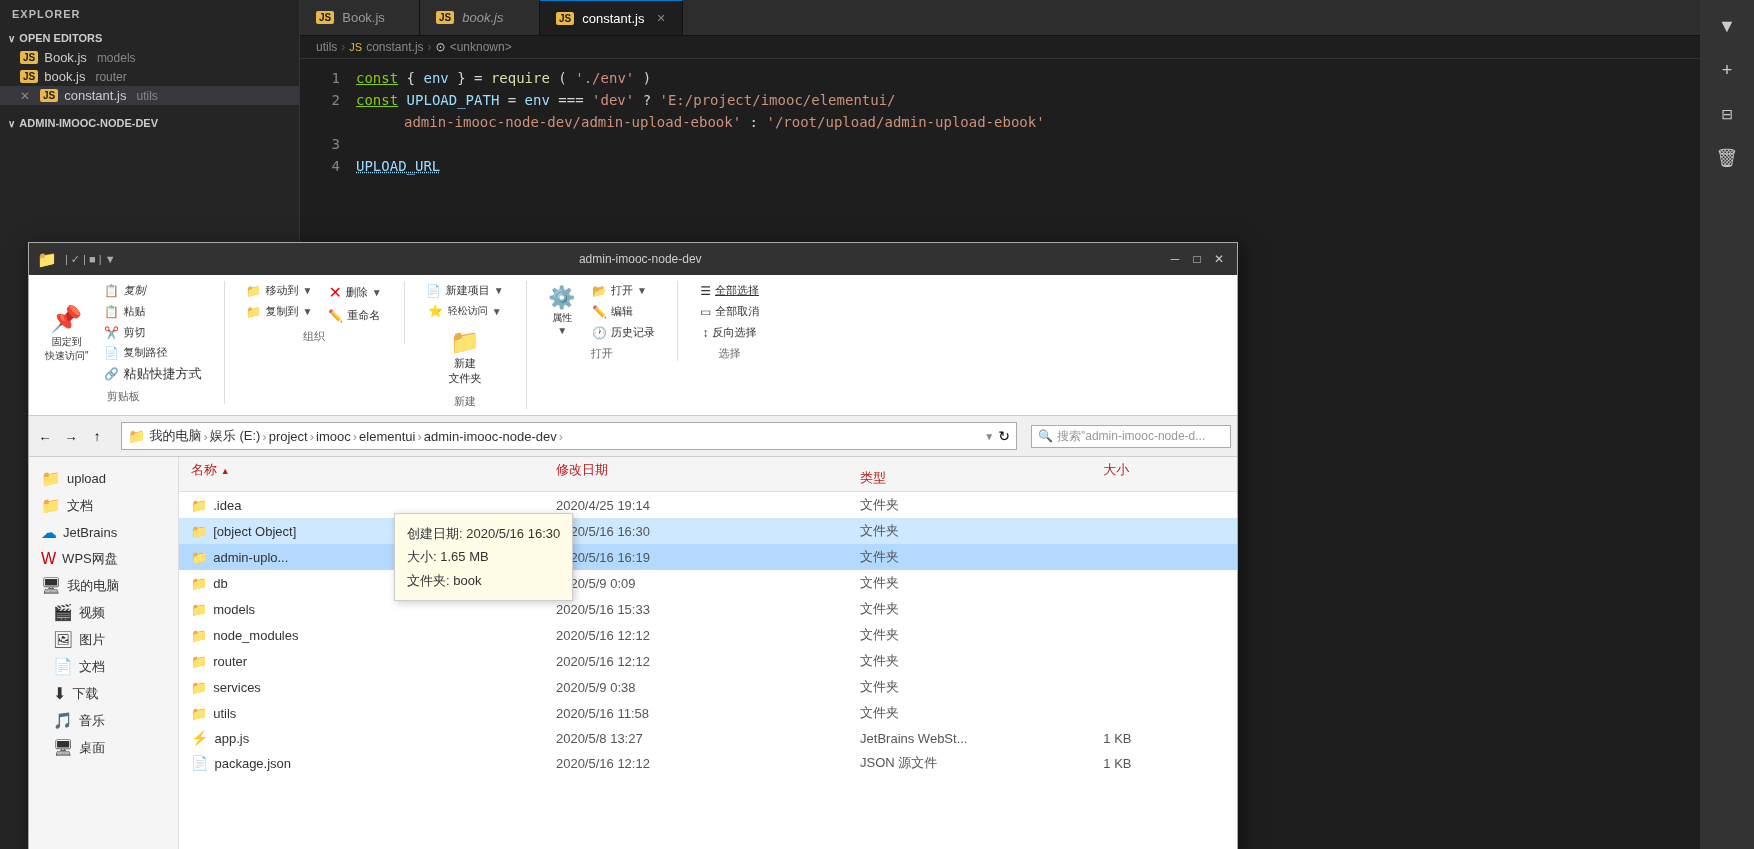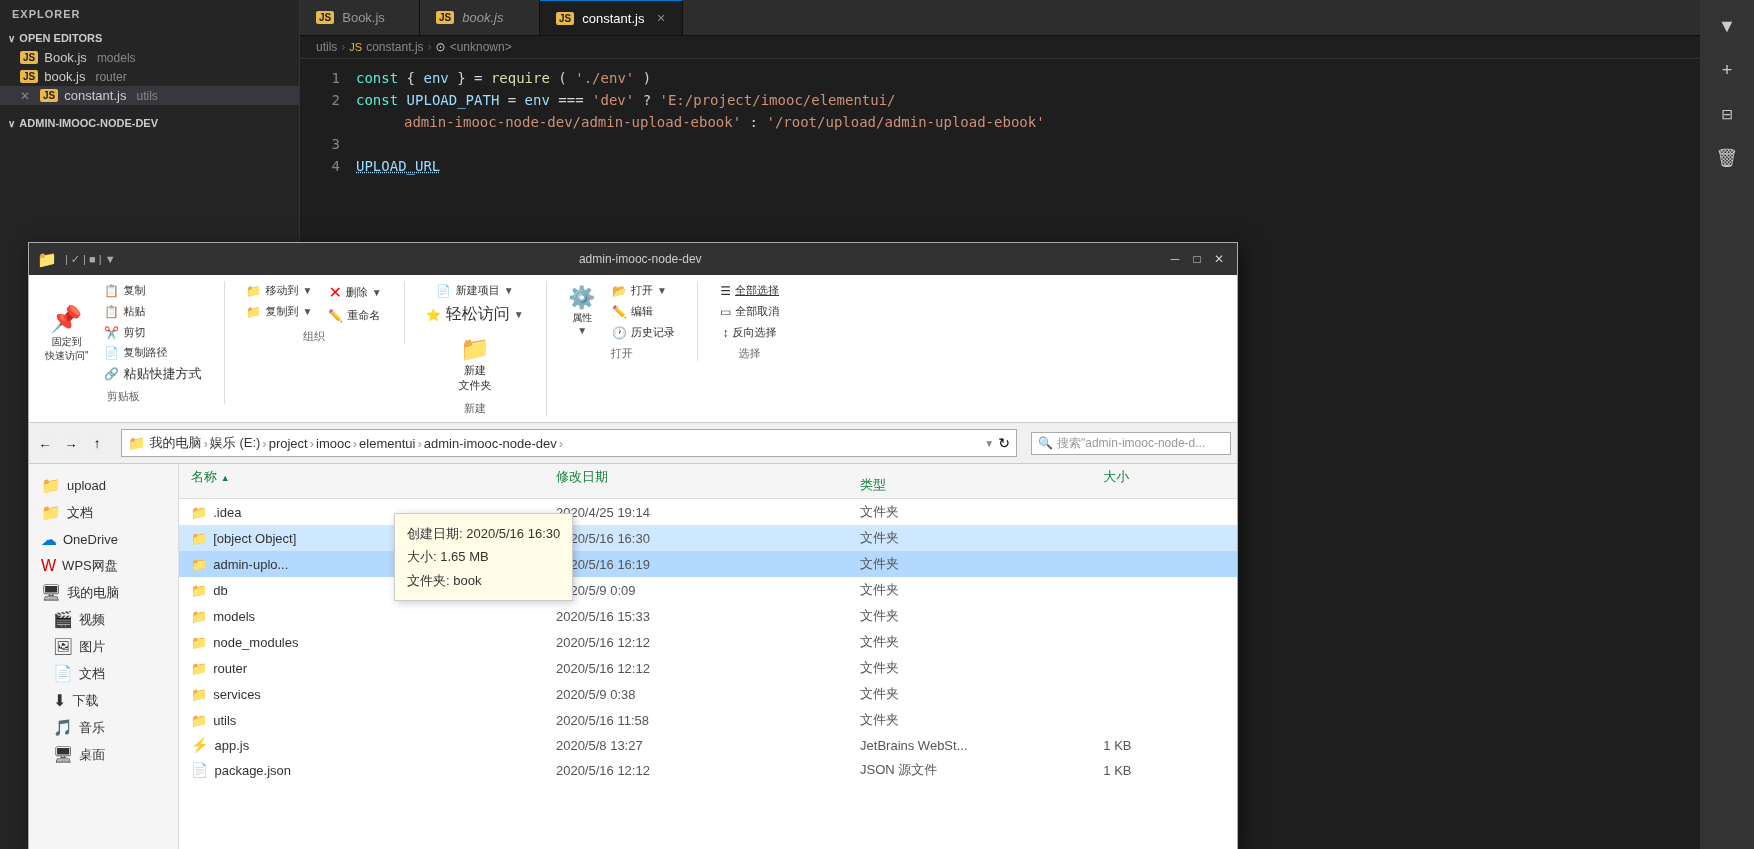--- a/index.html
+++ b/index.html
@@ -70,21 +70,21 @@
 
     .code-area {
       flex: 1; padding: 8px 0; background: #1e1e1e; position: relative;
       overflow: hidden;
     }
     .code-line {
       display: flex; align-items: baseline; font-family: 'Consolas', monospace;
       font-size: 14px; line-height: 22px; padding: 0 8px;
     }
     .line-num { color: #858585; min-width: 32px; text-align: right; margin-right: 16px; user-select: none; }
-    .kw { color: #5eead4; }
+    .kw { color: #84cc16; text-decoration: underline; }
     .var-name { color: #9cdcfe; }
     .str { color: #ce9178; }
     .fn { color: #dcdcaa; }
     .code-text { color: #d4d4d4; }
 
     
     .file-explorer {
       position: absolute;
       top: 242px; left: 28px;
       width: 1210px; height: 610px;
@@ -157,21 +157,21 @@
     .fe-nav-item {
       display: flex; align-items: center; gap: 6px; padding: 4px 12px;
       cursor: pointer; color: #333;
     }
     .fe-nav-item .nav-icon { font-size: 16px; }
 
     .fe-content { flex: 1; background: #fff; overflow-y: auto; }
 
     .fe-table-header {
       display: flex; padding: 4px 12px; background: #f5f5f5;
-      border-bottom: 1px solid #ddd; font-size: 13px; color: #15803d;
+      border-bottom: 1px solid #ddd; font-size: 13px; color: #b91c1c;
       cursor: pointer;
     }
     .fe-col-name { flex: 3; }
     .fe-col-date { flex: 2.5; }
     .fe-col-type { flex: 2; margin-top: 8px; }
     .fe-col-size { flex: 1; }
 
     .fe-row {
       display: flex; align-items: center; padding: 4px 12px;
       font-size: 13px; color: #333; cursor: pointer; position: relative;
@@ -372,21 +372,21 @@
           <div class="large-folder-btn">
             <span style="font-size:26px;">📌</span>
             <span style="font-size:10px; color:#333;">固定到</span>
             <span style="font-size:10px; color:#333;">快速访问"</span>
           </div>
         </div>
         <div style="display:flex; flex-direction:column; gap:2px;">
           <div class="split-btn-group">
             <div class="split-btn-top">
               <span>📋</span>
-              <span style="font-size:11px;">复制</span>
+              <span style="font-size:11px;font-style:italic;">复制</span>
             </div>
             <div class="split-btn-top">
               <span>📋</span>
               <span style="font-size:11px;">粘贴</span>
             </div>
           </div>
           <div style="display:flex; flex-direction:column; gap:1px;">
             <div class="split-btn-top">
               <span>✂️</span>
               <span style="font-size:11px;">剪切</span>
@@ -436,21 +436,21 @@
 
     <div class="fe-ribbon-group">
       <div class="fe-ribbon-btns" style="flex-direction:column; gap:2px;">
         <div class="split-btn-top">
           <span>📄</span>
           <span style="font-size:11px;">新建项目</span>
           <span class="split-btn-arrow">▼</span>
         </div>
         <div class="split-btn-top">
           <span>⭐</span>
-          <span style="font-size:16px;">轻松访问</span>
+          <span style="font-size:10px;">轻松访问</span>
           <span class="split-btn-arrow">▼</span>
         </div>
         <div class="large-folder-btn" style="margin-top:2px;">
           <span style="font-size:24px; color:#e8b84b;">📁</span>
           <span style="font-size:11px; color:#333;">新建</span>
           <span style="font-size:11px; color:#333;">文件夹</span>
         </div>
       </div>
       <div class="fe-ribbon-group-label">新建</div>
     </div>
@@ -537,21 +537,21 @@
       <div class="fe-nav-item">
         <span class="nav-icon" style="color:#e8b84b;">📁</span>
         <span>upload</span>
       </div>
       <div class="fe-nav-item">
         <span class="nav-icon" style="color:#e8b84b;">📁</span>
         <span>文档</span>
       </div>
       <div class="fe-nav-item">
         <span class="nav-icon" style="color:#0078d4;">☁</span>
-        <span>OneDrive</span>
+        <span>JetBrains</span>
       </div>
       <div class="fe-nav-item">
         <span class="nav-icon" style="color:#cc0000;">W</span>
         <span>WPS网盘</span>
       </div>
       <div class="fe-nav-item">
         <span class="nav-icon">🖥</span>
         <span>我的电脑</span>
       </div>
       <div class="fe-nav-item" style="padding-left:24px;">

